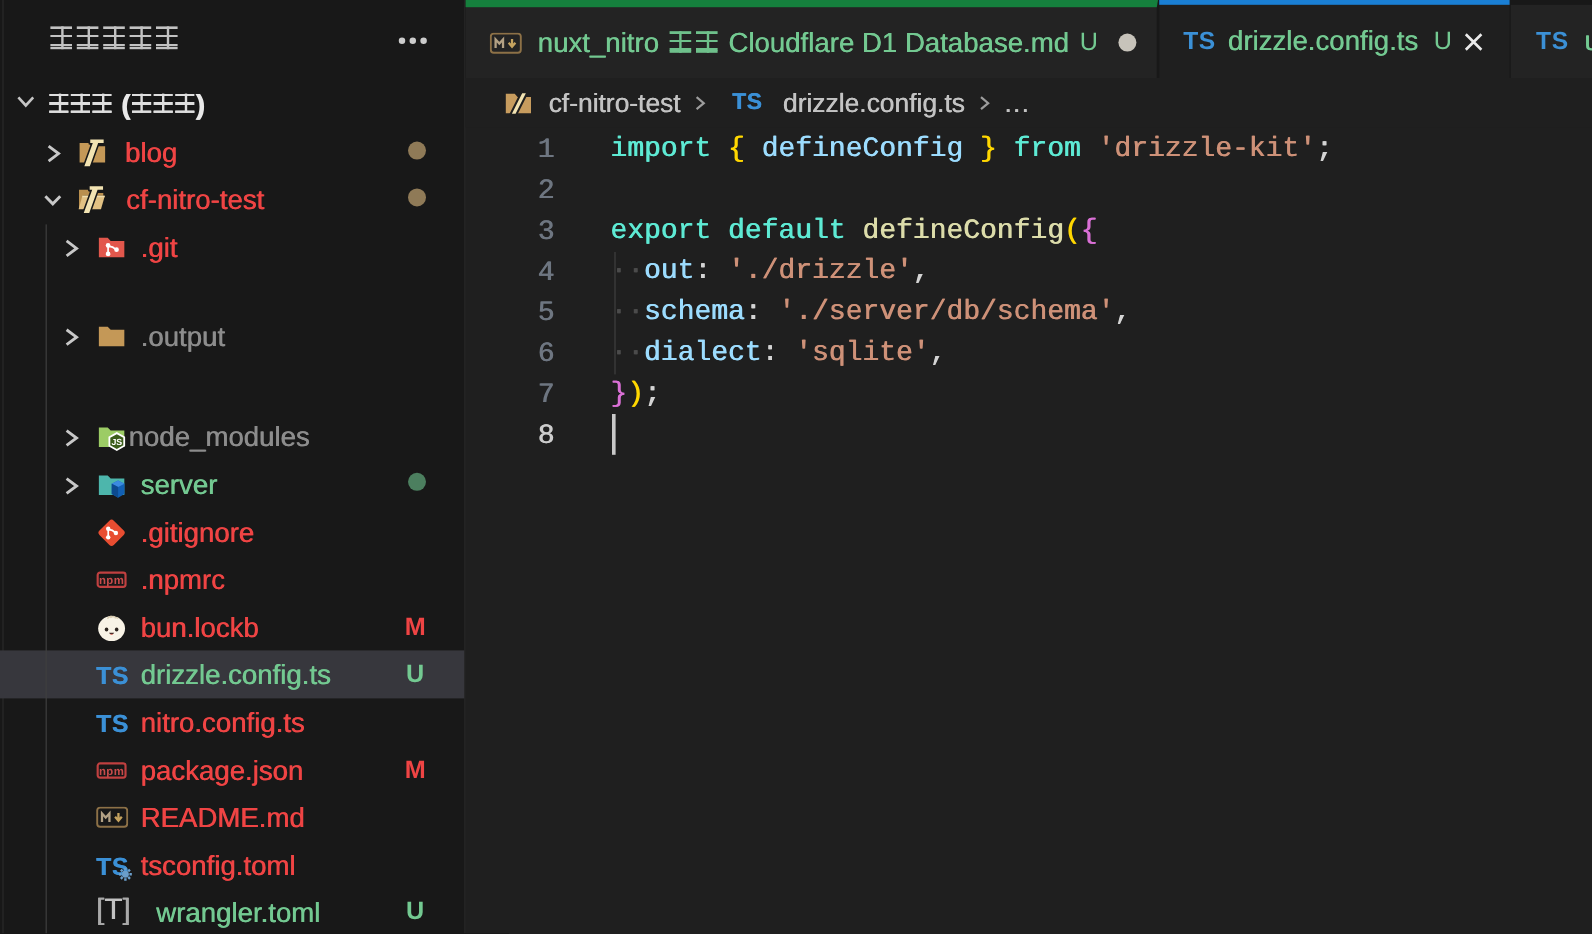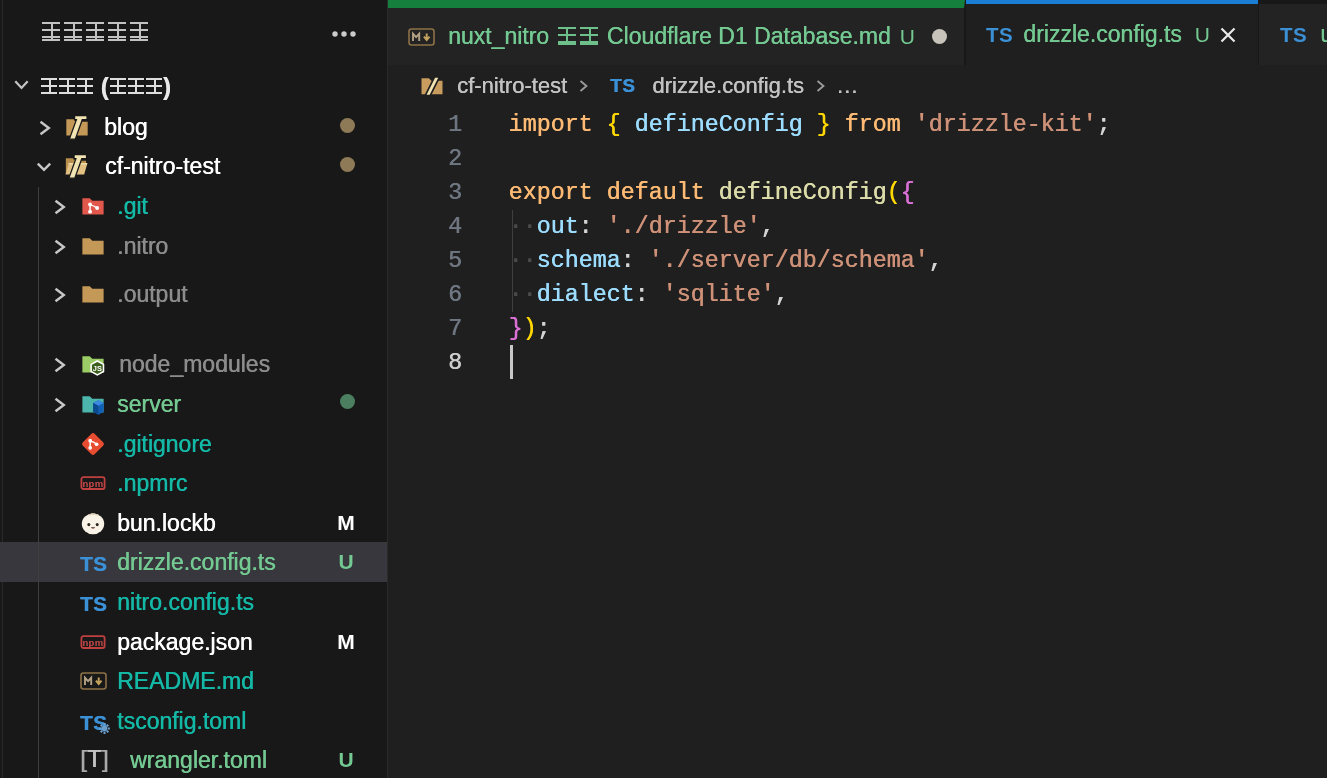--- a/index.html
+++ b/index.html
@@ -22,41 +22,41 @@
 
 #sidebar{position:absolute;left:0;top:0;width:387px;height:778px;background:#181818}
 #sbtitle{position:absolute;left:40px;top:20px;font-size:22px;color:#cccccc;letter-spacing:.5px;text-shadow:.4px 0 0 currentColor}
 #sbtitle .cj{height:.86em;width:.8em}
 .row{position:absolute;left:0;width:387px;height:40px}
 .row .tw{position:absolute;top:13px}
 .row .ic{position:absolute;top:7px}
 .row .lb{position:absolute;top:7px;font-size:23px;white-space:nowrap;text-shadow:.5px 0 0 currentColor}
 .row .bd{position:absolute;left:333px;width:26px;top:8px;font-size:21px;font-weight:700;text-align:center}
 .row .dot{position:absolute;left:340px;top:10.5px;width:15px;height:15px;border-radius:50%}
-.c-norm{color:#14b8a6}.c-ign{color:#8c8c8c}.c-mod{color:#ffffff}.c-add{color:#73c991}
+.c-norm{color:#ef4444}.c-ign{color:#8c8c8c}.c-mod{color:#ef4444}.c-add{color:#73c991}
 #guide{position:absolute;left:38px;top:187px;width:1px;height:591px;background:#3f3f3f}
 
 
 #egroup{position:absolute;left:388px;top:0;width:939px;height:778px;background:#1f1f1f}
 #vline{position:absolute;left:387px;top:0;width:1px;height:778px;background:#2b2b2b}
 #tabs{position:absolute;left:0;top:0;width:939px;height:65px;background:#181818}
 .tab{position:absolute;top:0;height:65px;display:flex;align-items:center}
 .tname{font-size:23px;color:#73c991;white-space:nowrap;text-shadow:.4px 0 0 currentColor}
 .tbadge{font-size:21px;color:#73c991;font-weight:400}
 #bcrumb{position:absolute;left:0;top:65px;width:939px;height:41px;background:#1f1f1f;
  display:flex;align-items:center;color:#c3c3c3;font-size:22px}
 #bcrumb span{text-shadow:.4px 0 0 currentColor}
 .bsep{margin:0 10px}
 
 
 #nums{position:absolute;left:0;top:107.5px;width:74px;text-align:right;
  font-family:"Liberation Mono",monospace;font-size:23.3px;line-height:34.1px;color:#6e7681;text-shadow:.5px 0 0 currentColor}
 #code{position:absolute;left:120.5px;top:107.5px;font-family:"Liberation Mono",monospace;
  font-size:23.33px;line-height:34.1px;color:#d4d4d4;white-space:pre;text-shadow:.55px 0 0 currentColor}
-.kw{color:#fdba74}.au{color:#ffd700}.or{color:#da70d6}.vb{color:#9cdcfe}
+.kw{color:#5eead4}.au{color:#ffd700}.or{color:#da70d6}.vb{color:#9cdcfe}
 .fn{color:#dcdcaa}.st{color:#ce9178}.ws{color:#4b4b4b}
 #iguide{position:absolute;left:123.5px;top:210px;width:1px;height:102px;background:#3f3f3f}
 #cursor{position:absolute;left:122px;top:344.5px;width:2.5px;height:34px;background:#c8c8c8}
 </style>
 </head>
 <body>
 <div id="app">
   <div id="sidebar">
     <div class="abs" style="left:2px;top:0;width:1px;height:778px;background:#2a2a2a"></div>
     <div id="sbtitle"><span class="cj"></span><span class="cj"></span><span class="cj"></span><span class="cj"></span><span class="cj"></span></div>
@@ -108,51 +108,42 @@
           <g fill="#ffffff">
             <circle cx="9.3" cy="10.6" r="1.8"></circle>
             <circle cx="9.3" cy="17.2" r="1.8"></circle>
             <circle cx="15.8" cy="13.9" r="1.8"></circle>
           </g>
           <path d="M9.3 11v6M9.5 11.2q3.6.3 6 2.6" stroke="#ffffff" stroke-width="1.3" fill="none"></path>
         </svg>
       <span class="lb c-norm" style="left:117px">.git</span>
     </div>
 
-    <div class="row" style="top:225.6px">
-      <svg class="tw" style="left:52px" width="16" height="16" viewBox="0 0 16 16">
-          <path d="M3.5 1.8 L11.8 8 L3.5 14.2" fill="none" stroke="#c8c8c8" stroke-width="2.4"></path>
-        </svg>
-      <svg class="ic" style="left:80px" width="26" height="26" viewBox="0 0 24 24">
-          <path d="M2.2 4.8h6.8l2.3 2.4h10.5v12.6H2.2z" fill="#c49857"></path>
-        </svg>
-      <span class="lb c-ign" style="left:117px">.nitro</span>
-    </div>
-
-    <div class="row" style="top:274px">
+
+    <div class="row" style="top:260px">
       <svg class="tw" style="left:52px" width="16" height="16" viewBox="0 0 16 16">
           <path d="M3.5 1.8 L11.8 8 L3.5 14.2" fill="none" stroke="#c8c8c8" stroke-width="2.4"></path>
         </svg>
       <svg class="ic" style="left:80px" width="26" height="26" viewBox="0 0 24 24">
           <path d="M2.2 4.8h6.8l2.3 2.4h10.5v12.6H2.2z" fill="#c49857"></path>
         </svg>
       <span class="lb c-ign" style="left:117px">.output</span>
     </div>
 
 
     <div class="row" style="top:344.3px">
       <svg class="tw" style="left:52px" width="16" height="16" viewBox="0 0 16 16">
           <path d="M3.5 1.8 L11.8 8 L3.5 14.2" fill="none" stroke="#c8c8c8" stroke-width="2.4"></path>
         </svg>
       <svg class="ic" style="left:80px" width="26" height="26" viewBox="0 0 24 24">
           <path d="M2.2 4.8h6.8l2.3 2.4h10.5v12.6H2.2z" fill="#9ccc65"></path>
           <polygon points="16,9.2 21.7,12.4 21.7,18.9 16,22.1 10.3,18.9 10.3,12.4" fill="#3c5e1c" stroke="#ffffff" stroke-width="1.4"></polygon>
           <text x="16" y="18" font-size="6.8" font-weight="bold" fill="#ffffff" text-anchor="middle" font-family="Liberation Sans">JS</text>
         </svg>
-      <span class="lb c-ign" style="left:119px">node_modules</span>
+      <span class="lb c-ign" style="left:107px">node_modules</span>
     </div>
 
     <div class="row" style="top:423.5px">
       <svg class="ic" style="left:80px" width="26" height="26" viewBox="0 0 24 24">
           <rect x="4.2" y="4.2" width="15.6" height="15.6" rx="2.4" transform="rotate(45 12 12)" fill="#e84d31"></rect>
           <g fill="#ffffff">
             <circle cx="9.4" cy="8.9" r="1.7"></circle>
             <circle cx="9.4" cy="15.5" r="1.7"></circle>
             <circle cx="15.3" cy="12.2" r="1.7"></circle>
           </g>
@@ -248,21 +239,21 @@
       <span class="lb" style="left:80px;color:#a9a9a9;font-size:24.5px;top:5px">[<span style="color:#c2c2c2">T</span>]</span>
       <span class="lb c-add" style="left:130px">wrangler.toml</span>
       <span class="bd c-add">U</span>
     </div>
 
     <div id="guide"></div>
   </div>
   <div id="vline"></div>
   <div id="egroup">
     <div id="tabs">
-      <div class="tab" style="left:0;width:577px;background:#232323;border-top:8px solid #15803d;border-right:1px solid #181818;padding-left:20px">
+      <div class="tab" style="left:0;width:577px;background:#232323;border-top:6px solid #15803d;border-right:1px solid #181818;padding-left:20px">
         <svg width="27" height="18" viewBox="0 0 27 18" style="margin-right:13px">
             <rect x="1" y="1" width="25" height="16" rx="2.5" fill="none" stroke="#8d7147" stroke-width="1.6"></rect>
             <path d="M5 13V5.8l3.1 3.4 3.1-3.4V13" fill="none" stroke="#b3a184" stroke-width="1.9"></path>
             <path d="M18.7 5.5v5.2M15.9 8.6l2.8 3.4 2.8-3.4" fill="none" stroke="#c5a35f" stroke-width="1.9"></path>
           </svg>
         <span class="tname">nuxt_nitro <span class="cj"></span><span class="cj"></span> Cloudflare D1 Database.md</span>
         <span class="tbadge" style="margin-left:9px">U</span>
         <span style="margin-left:17px;width:15px;height:15px;border-radius:50%;background:#c7c3ba;display:inline-block"></span>
       </div>
       <div class="tab" style="left:578px;width:292px;background:#1f1f1f;border-top:4px solid #1a7fd4;padding-left:20px">

